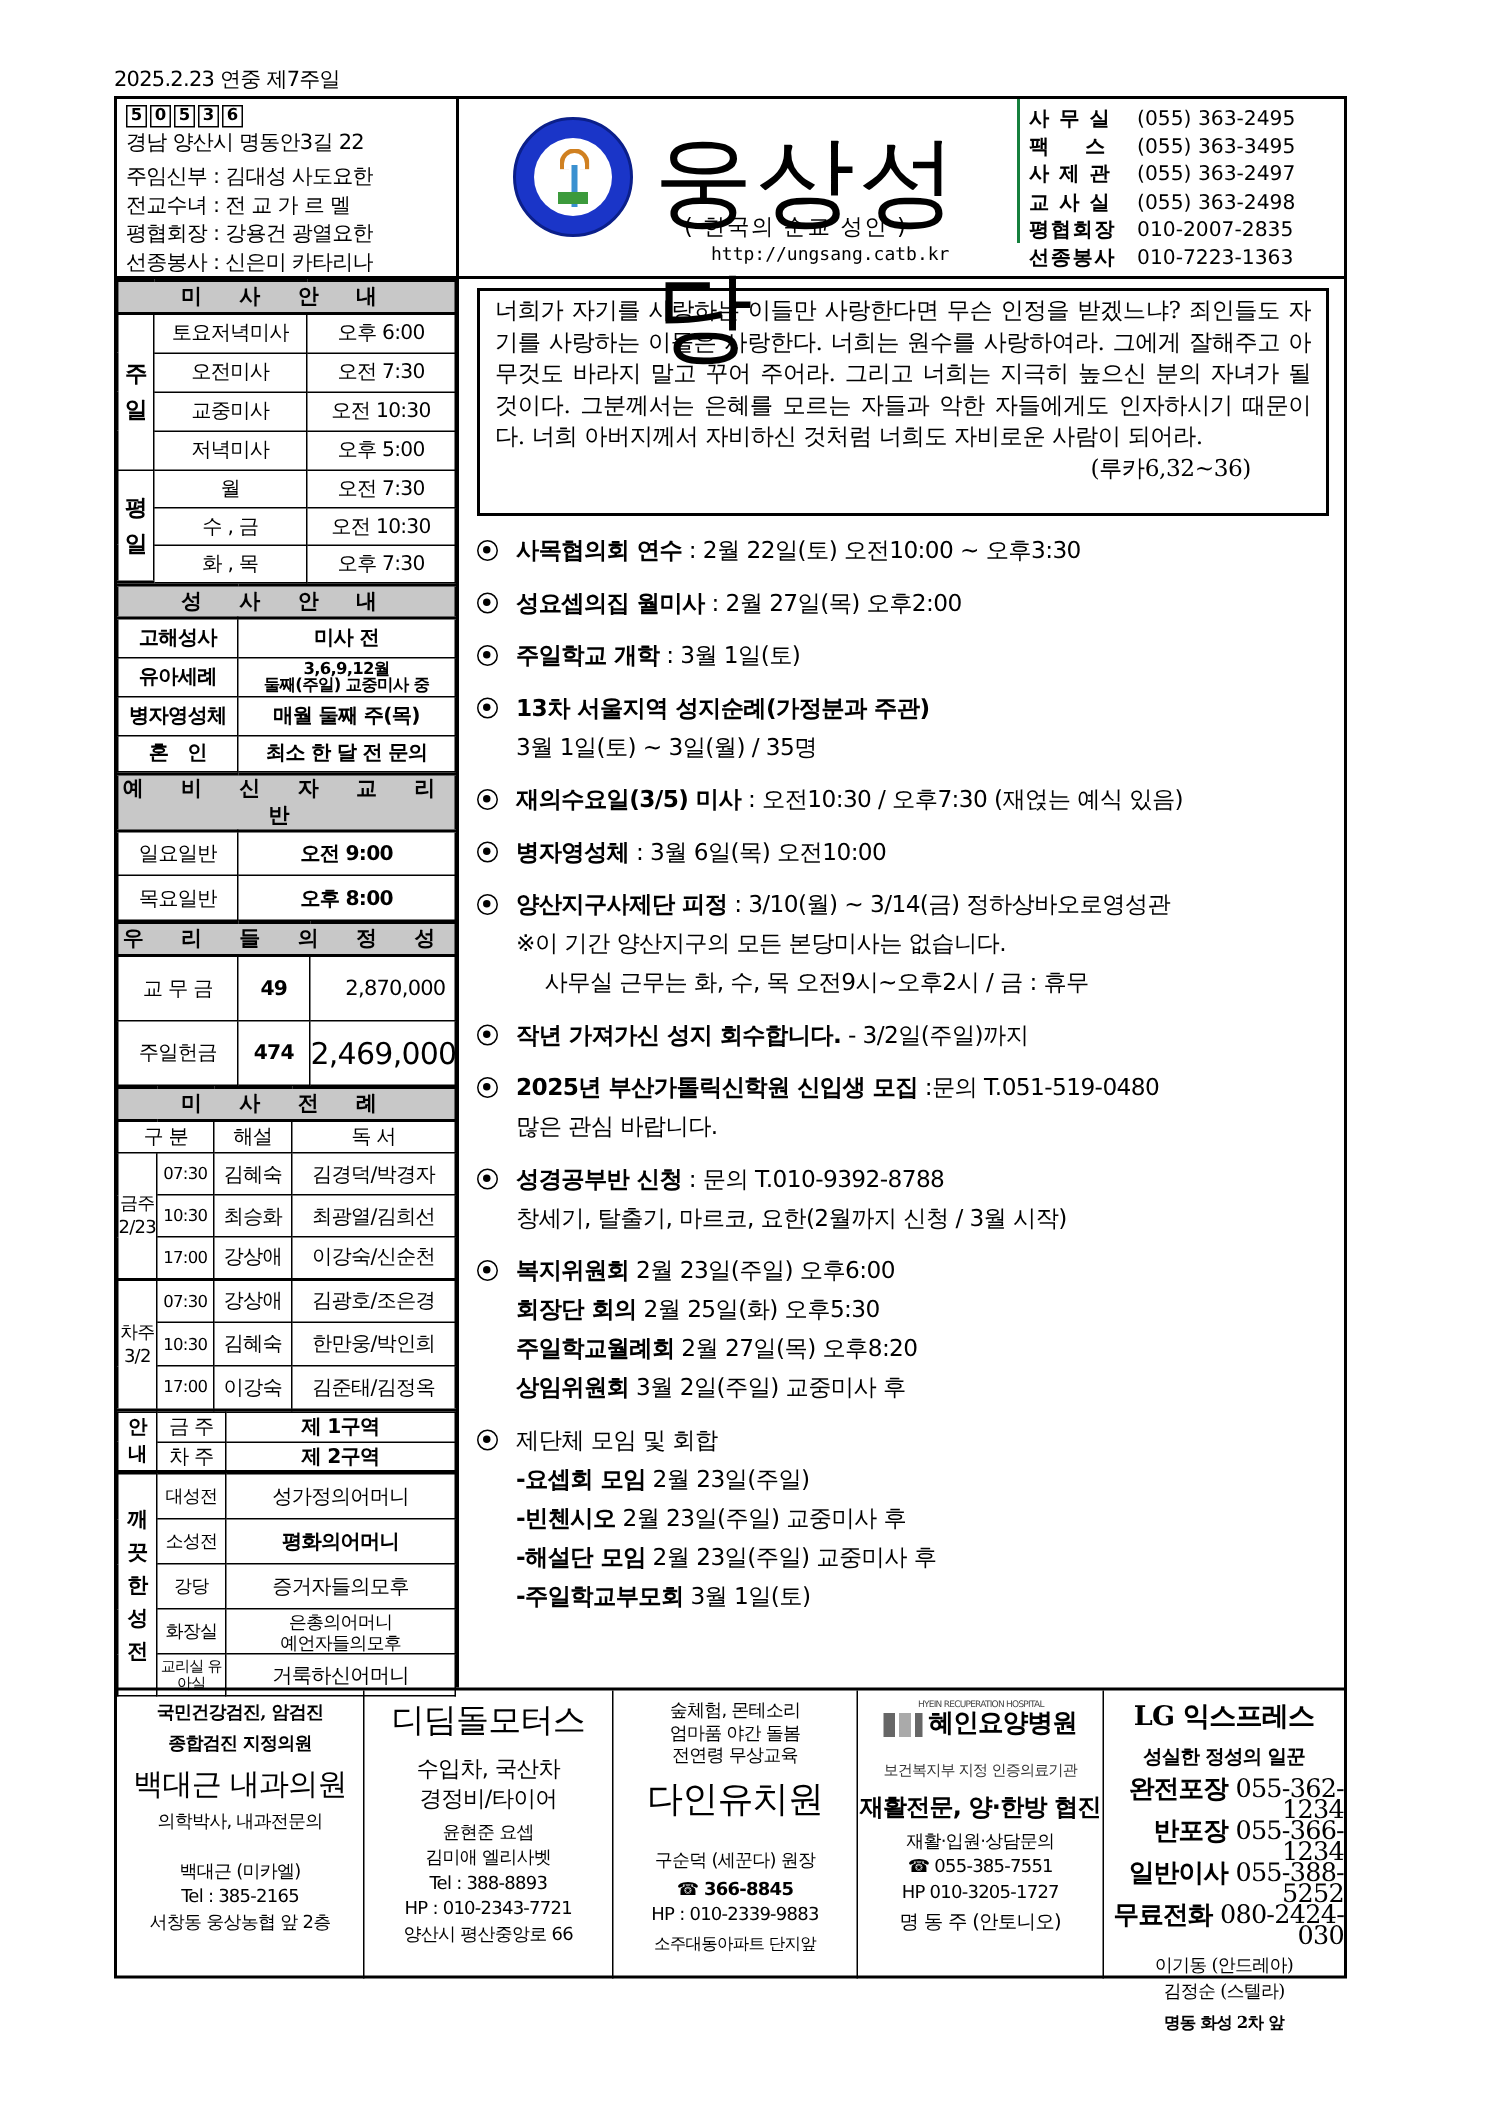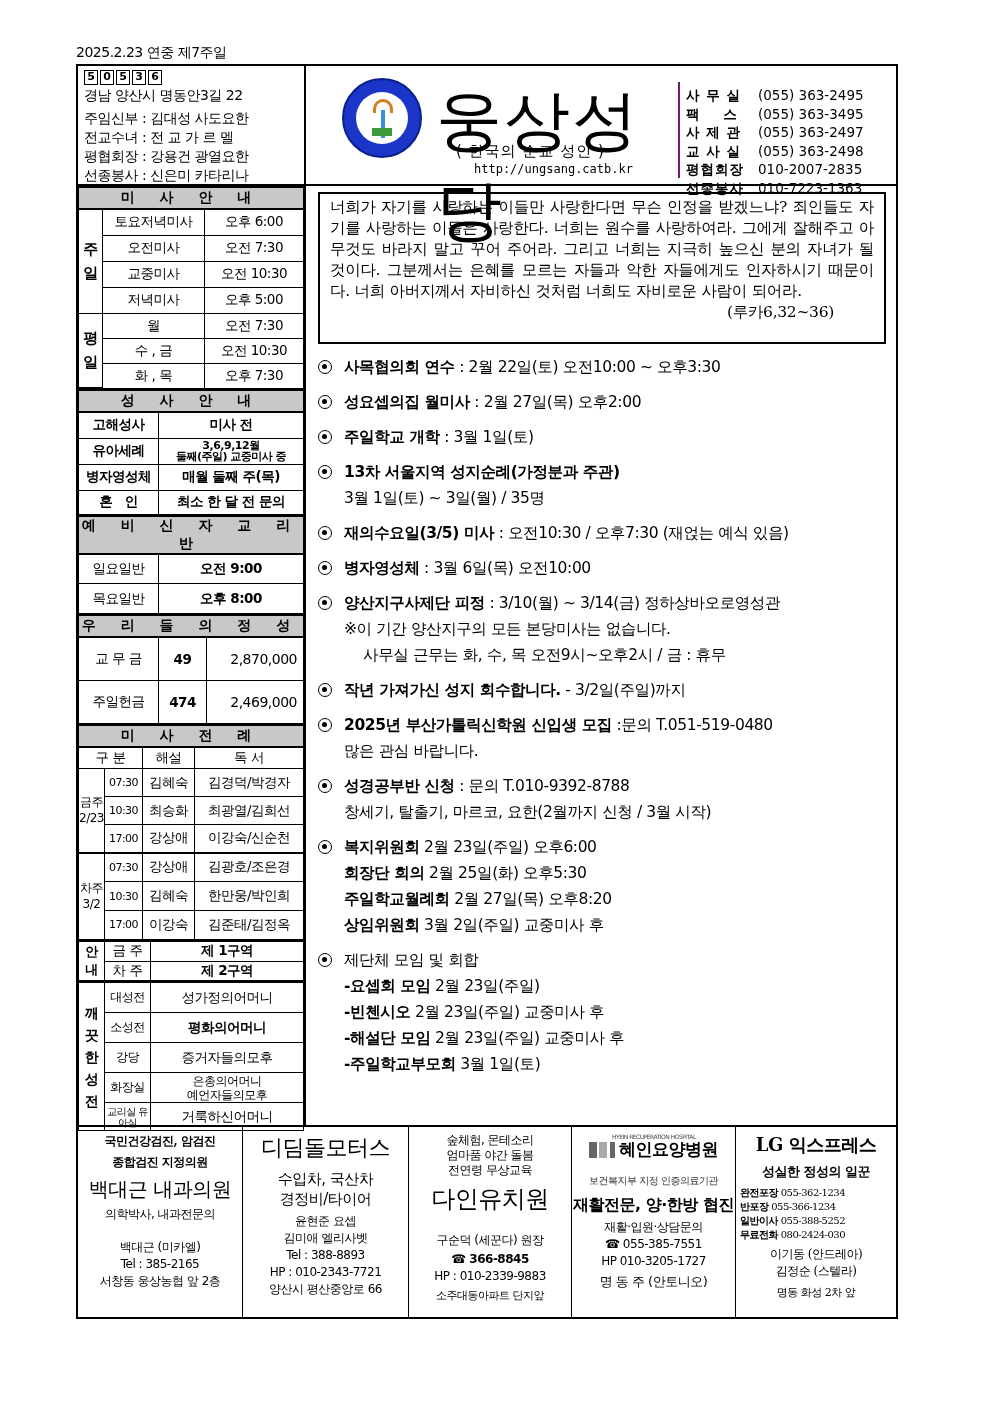--- a/index.html
+++ b/index.html
@@ -14,21 +14,21 @@
   .hdr-left .row { white-space: nowrap; letter-spacing: -0.5px; }
   .hdr-mid { position: absolute; left: 228px; top: 0; width: 372px; height: 118px; }
   .logo { position: absolute; left: 36px; top: 12px; width: 80px; height: 80px; border-radius: 50%; background: #1a35c8; border: 2px solid #0b1f8a; }
   .logo-inner { position: absolute; left: 12px; top: 12px; width: 52px; height: 52px; border-radius: 50%; background: #fff; }
   .logo-arc { position: absolute; left: 17px; top: 7px; width: 20px; height: 14px; border: 3px solid #d08020; border-bottom: none; border-radius: 12px 12px 0 0; }
   .logo-cross { position: absolute; left: 25px; top: 18px; width: 4px; height: 28px; background: #3a90d0; }
   .logo-book { position: absolute; left: 16px; top: 36px; width: 20px; height: 8px; background: #3c9a3c; }
   .title { position: absolute; left: 130px; top: 10px; font-size: 66px; font-weight: normal; letter-spacing: 2px; font-family: "DejaVu Sans", sans-serif; }
   .subtitle { position: absolute; left: 150px; top: 76px; font-size: 15px; letter-spacing: 1px; }
   .url { position: absolute; left: 168px; top: 96px; font-size: 12px; font-family: "DejaVu Sans Mono", monospace; }
-  .hdr-right { position: absolute; left: 600px; top: 16px; width: 218px; height: 96px; border-left: 2px solid #701a75; padding: 4px 6px; font-size: 13.5px; line-height: 18.5px; }
+  .hdr-right { position: absolute; left: 600px; top: 0; width: 218px; height: 96px; border-left: 2px solid #15803d; padding: 4px 6px; font-size: 13.5px; line-height: 18.5px; }
   .hdr-right .row { display: flex; white-space: nowrap; }
   .hdr-right .lbl { width: 72px; font-weight: bold; letter-spacing: 1px; }
   .hdr-bottom-line { position: absolute; left: 0; top: 118px; width: 818px; height: 2px; background: #000; }
 
   
   .left-col { position: absolute; left: 0; top: 120px; width: 228px; border-right: 2px solid #000; height: 939px; }
   table { border-collapse: collapse; width: 100%; table-layout: fixed; }
   td, th { border: 1px solid #000; text-align: center; font-size: 13.5px; padding: 0; letter-spacing: -0.5px; }
   .sec-head { background: #c8c8c8; font-weight: bold; font-size: 14px; letter-spacing: 10px; height: 22px; border-top: 2px solid #000; border-bottom: 2px solid #000; }
   .side { font-weight: bold; font-size: 15px; line-height: 24px; }
@@ -223,21 +223,21 @@
             <td colspan="3" class="sec-head">우 리 들 의 정 성</td>
           </tr>
       <tr style="height:43px">
             <td>교 무 금</td>
             <td class="bold">49</td>
             <td class="right" style="font-size:14px">2,870,000</td>
           </tr>
       <tr style="height:43px">
             <td>주일헌금</td>
             <td class="bold">474</td>
-            <td class="right" style="font-size:14px">2,469,000</td>
+            <td class="right" style="font-size:20px">2,469,000</td>
           </tr>
     </tbody>
       </table>
 
     <table>
       <colgroup>
           <col style="width:26px">
           <col style="width:38px">
           <col style="width:52px">
           <col>
@@ -454,24 +454,24 @@
       <div style="font-size:10px;color:#333;margin-top:14px">보건복지부 지정 인증의료기관</div>
       <div style="font-size:16px;font-weight:bold;line-height:24px;margin-top:4px">재활전문, 양·한방 협진</div>
       <div style="font-size:12px;margin-top:2px">재활·입원·상담문의</div>
       <div style="font-size:12px">☎ 055-385-7551</div>
       <div style="font-size:12px">HP 010-3205-1727</div>
       <div style="font-size:13px;margin-top:3px">명 동 주 (안토니오)</div>
     </div>
     <div class="ad" style="width:160px;font-family:'DejaVu Serif',serif">
       <div style="font-size:18px;font-weight:bold;line-height:24px">LG 익스프레스</div>
       <div style="font-size:13px;font-weight:bold;margin-top:6px">성실한 정성의 일꾼</div>
-      <div style="font-size:10px;line-height:14px;margin-top:6px;text-align:left;padding-left:4px">
+      <div style="font-size:17px;line-height:14px;margin-top:6px;text-align:right;padding-left:4px">
         <div><b>완전포장</b> <span>055-362-1234</span></div>
         <div><b>반포장</b> <span>055-366-1234</span></div>
         <div><b>일반이사</b> <span>055-388-5252</span></div>
         <div><b>무료전화</b> <span>080-2424-030</span></div>
       </div>
       <div style="font-size:12px;margin-top:4px">이기동 (안드레아)</div>
       <div style="font-size:12px">김정순 (스텔라)</div>
-      <div style="font-size:11px;font-weight:normal;margin-top:4px">명동 화성 2차 앞</div>
+      <div style="font-size:11px;font-weight:bold;margin-top:4px">명동 화성 2차 앞</div>
     </div>
   </div>
 </div>
 
 </body></html>

